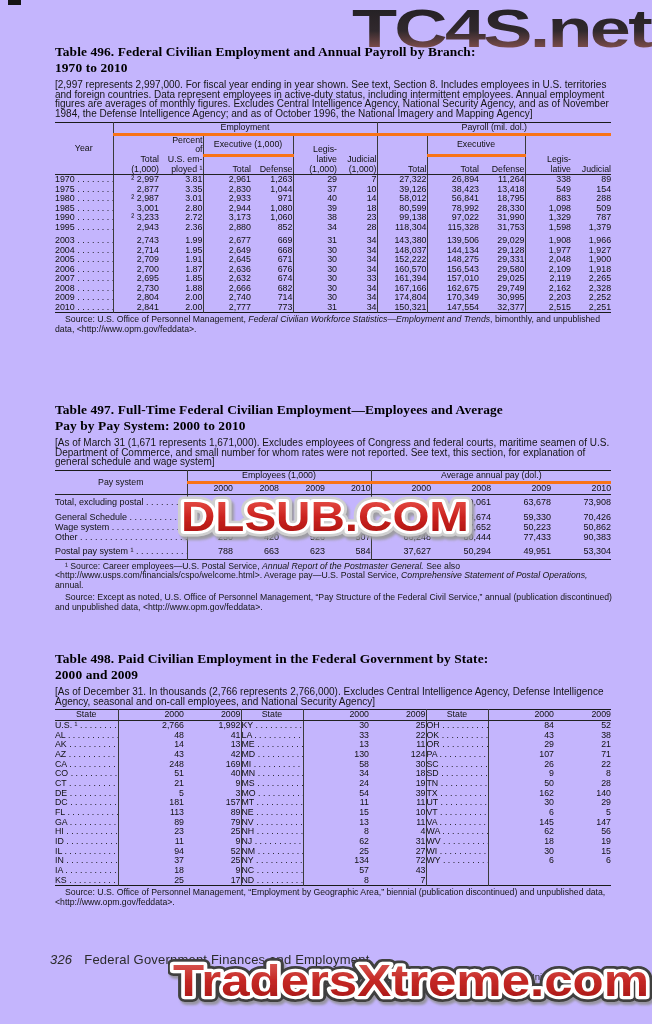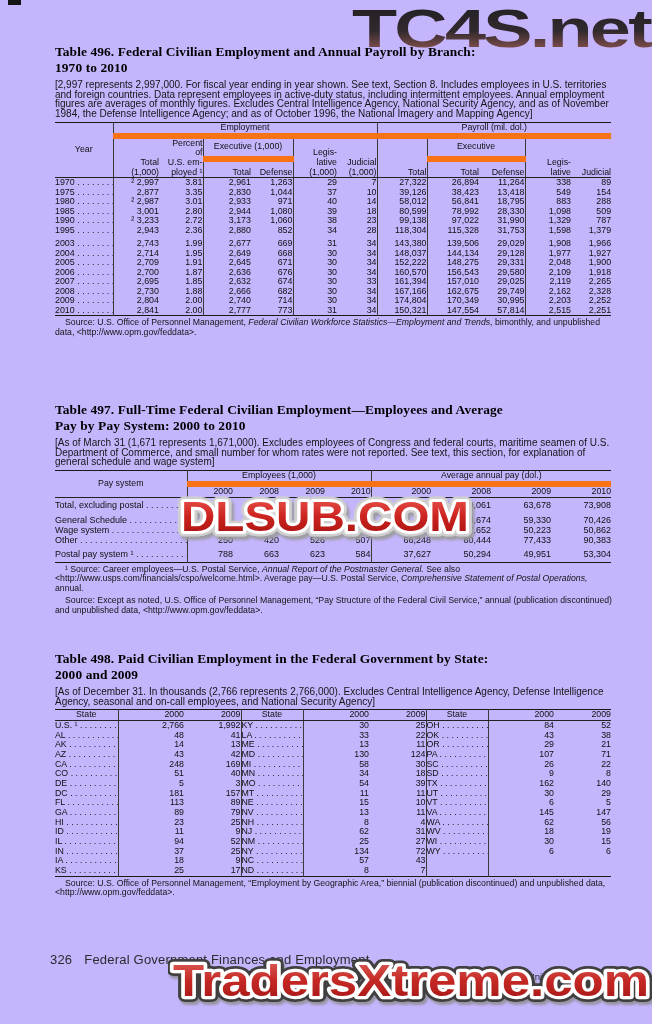--- a/index.html
+++ b/index.html
@@ -19,33 +19,33 @@
   .tbl{border-collapse:collapse;table-layout:fixed;width:556px;
        border-top:1.5px solid #1a1a1a;border-bottom:1.5px solid #1a1a1a;}
   .tbl th,.tbl td{padding:0;font-weight:normal;}
   .tbl th{white-space:pre-line;font-size:8.8px;line-height:9.6px;}
   #t496{font-size:8.9px;line-height:9.5px;}
   #t497{font-size:9px;line-height:10.2px;}
   #t498{font-size:8.8px;line-height:9.65px;}
   .num{text-align:right;padding:.5px 4px .5px 0;}
   .vr{border-right:1px solid #3a3a3a;}
   .hb{border-bottom:1.2px solid #222;vertical-align:bottom;}
-  .grp{text-align:center;border-bottom:6px solid #f97316;padding:1.5px 0;vertical-align:middle;}
+  .grp{text-align:center;border-bottom:3px solid #f97316;padding:1.5px 0;vertical-align:middle;}
   .c{text-align:center;}
   .mid{vertical-align:middle !important;}
   .lbl{text-align:left;padding-left:2px;overflow:hidden;white-space:nowrap;}
   .lbl::after{content:" . . . . . . . . . . . . . . . . . . . . . . . . . . . . .";}
   tr.gap td{padding-top:4px;}
   .b{font-weight:bold;}
   .ind{padding-left:9px;}
   #t497 tr.total td{padding-top:2.5px;padding-bottom:4.5px;}
   #t497 tr.postal td{padding-top:4px;padding-bottom:2px;}
 
   .page-footer{position:absolute;left:50px;top:952px;font-size:13px;color:#2b2b2b;letter-spacing:.2px;}
-  .page-footer .num-part{margin-right:12px;}
+  .page-footer .num-part{margin-right:12px;font-style:italic;}
   .census{position:absolute;right:40px;top:971px;font-size:9.6px;color:#1d1d1d;}
 
   .wm{position:absolute;}
   .wm-top{left:350px;top:-7px;width:302px;height:68px;}
   .wm-mid{left:176px;top:484px;width:300px;height:68px;}
   .wm-bot{left:168px;top:944px;width:488px;height:72px;}
   .wm text{font-family:"Liberation Sans", sans-serif;font-weight:bold;}
 </style>
 </head>
 <body>
@@ -303,21 +303,21 @@
           <tr>
             <td class="lbl vr">2010</td>
             <td class="num">2,841</td>
             <td class="num vr">2.00</td>
             <td class="num">2,777</td>
             <td class="num vr">773</td>
             <td class="num">31</td>
             <td class="num vr">34</td>
             <td class="num vr">150,321</td>
             <td class="num">147,554</td>
-            <td class="num vr">57,814</td>
+            <td class="num vr">32,377</td>
             <td class="num">2,515</td>
             <td class="num">2,251</td>
           </tr>
         </tbody>
       </table>
     <p class="fn"><span>Source: U.S. Office of Personnel Management, </span><span style="font-style: italic;">Federal Civilian Workforce Statistics—Employment and Trends</span><span>, bimonthly, and unpublished data, &lt;http://www.opm.gov/feddata&gt;.</span></p>
   </section>
 
   <section class="sec sec497">
     <h2 class="ttl">Table 497. Full-Time Federal Civilian Employment—Employees and Average
@@ -521,20 +521,31 @@
             <td class="num">51</td>
             <td class="num vr">40</td>
             <td class="lbl vr">MN</td>
             <td class="num">34</td>
             <td class="num vr">18</td>
             <td class="lbl vr">SD</td>
             <td class="num">9</td>
             <td class="num">8</td>
           </tr>
           <tr>
+            <td class="lbl vr">CT</td>
+            <td class="num">21</td>
+            <td class="num vr">9</td>
+            <td class="lbl vr">MS</td>
+            <td class="num">24</td>
+            <td class="num vr">19</td>
+            <td class="lbl vr">TN</td>
+            <td class="num">50</td>
+            <td class="num">28</td>
+          </tr>
+          <tr>
             <td class="lbl vr">DE</td>
             <td class="num">5</td>
             <td class="num vr">3</td>
             <td class="lbl vr">MO</td>
             <td class="num">54</td>
             <td class="num vr">39</td>
             <td class="lbl vr">TX</td>
             <td class="num">162</td>
             <td class="num">140</td>
           </tr>

